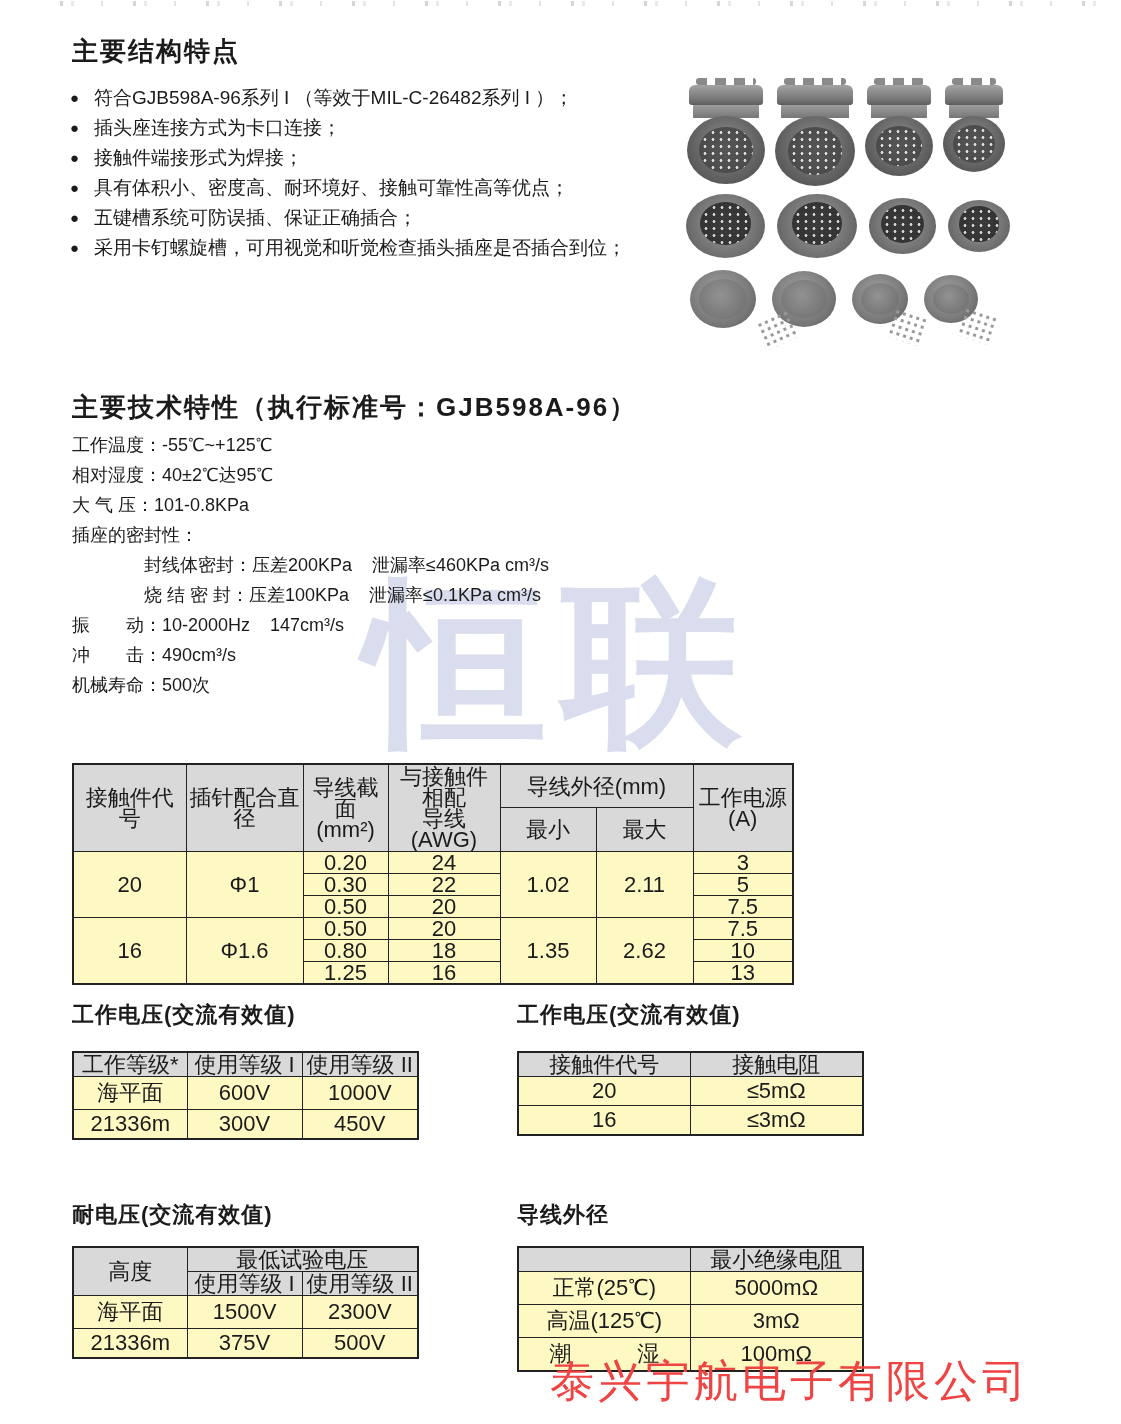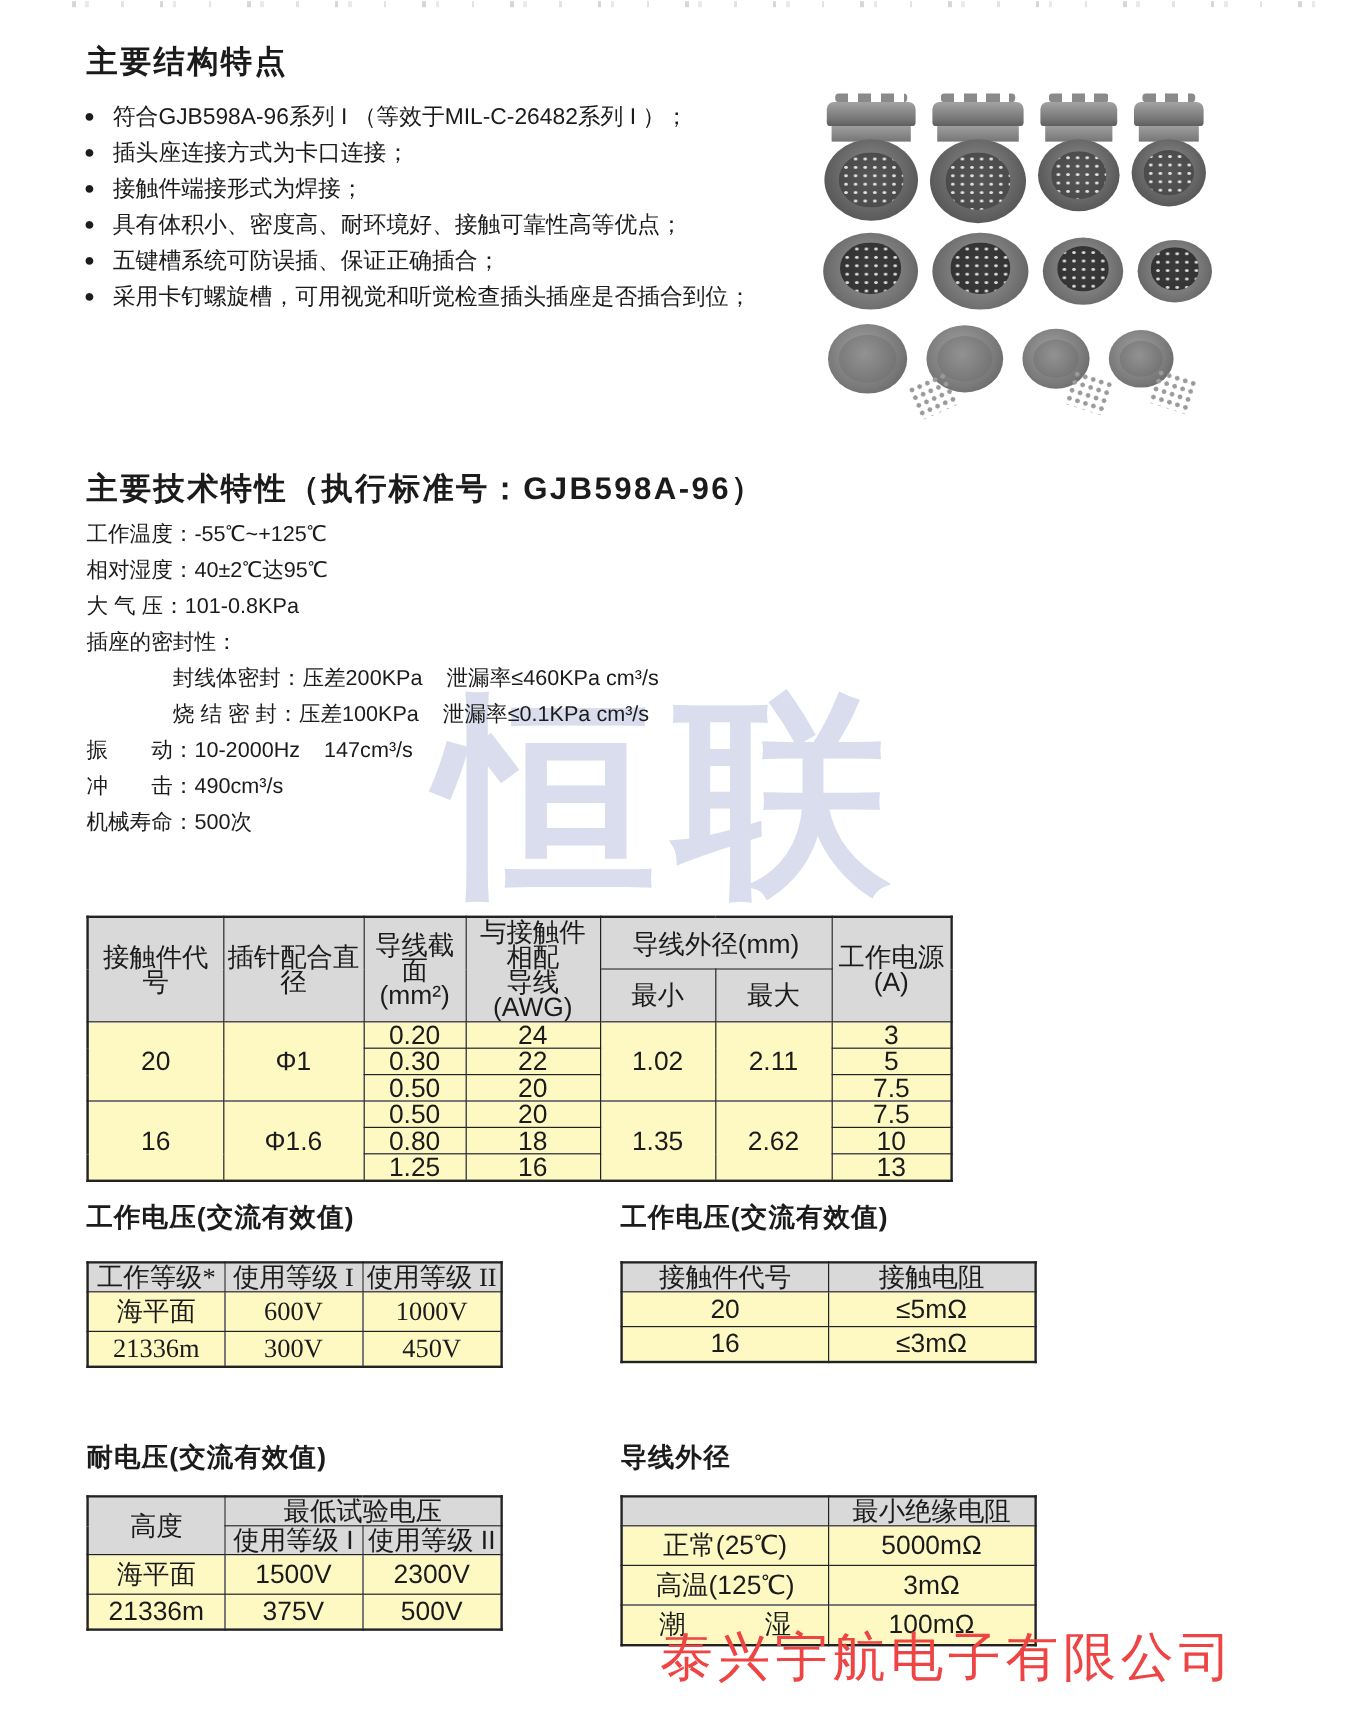--- a/index.html
+++ b/index.html
@@ -56,21 +56,21 @@
   table.tbl { border:2px solid #222; }
   table.tbl th { background:#d9d9d9; white-space:pre-line; line-height:21px; }
   table.tbl td { background:#fef9c3; }
 
   .main-tbl { left:72px; top:763px; width:722px; }
   .main-tbl th { height:25px; }
   .main-tbl td { height:21px; line-height:19px; }
 
   .small-tbl { width:345px; font-size:17px; }
   .small-tbl th, .small-tbl td { height:24px; }
-  .voltage-tbl   { left:72px;  top:1051px;font-family:Liberation Serif, serif; }
+  .voltage-tbl   { left:72px;  top:1051px; }
   .contact-tbl   { left:517px; top:1051px; }
   .withstand-tbl { left:72px;  top:1246px;padding-left:46px; }
   .insulation-tbl{ left:517px; top:1246px; }
 
   
   .footer {
     left:550px; top:1352px;
     font-family:"Liberation Serif", serif;
     font-size:44px; letter-spacing:4px; white-space:nowrap;
     color:#ef4444;

